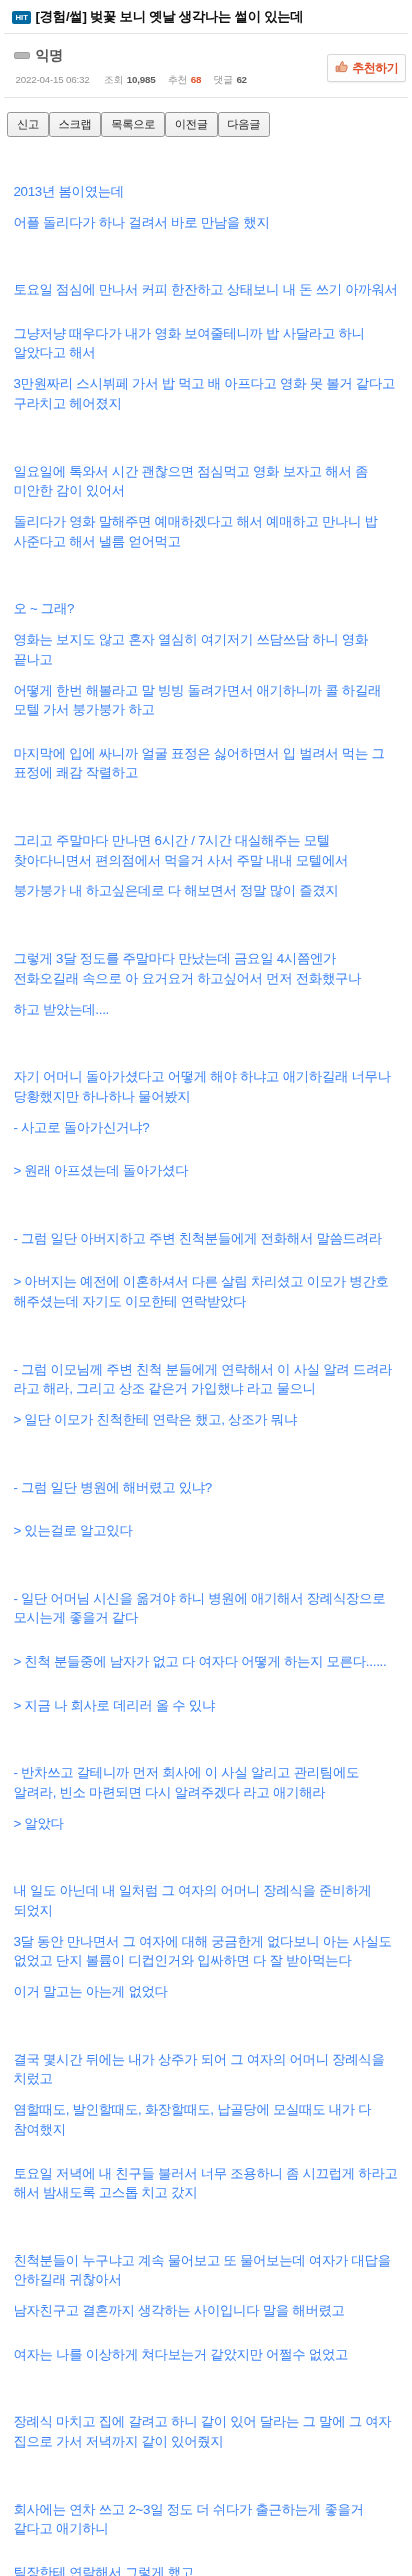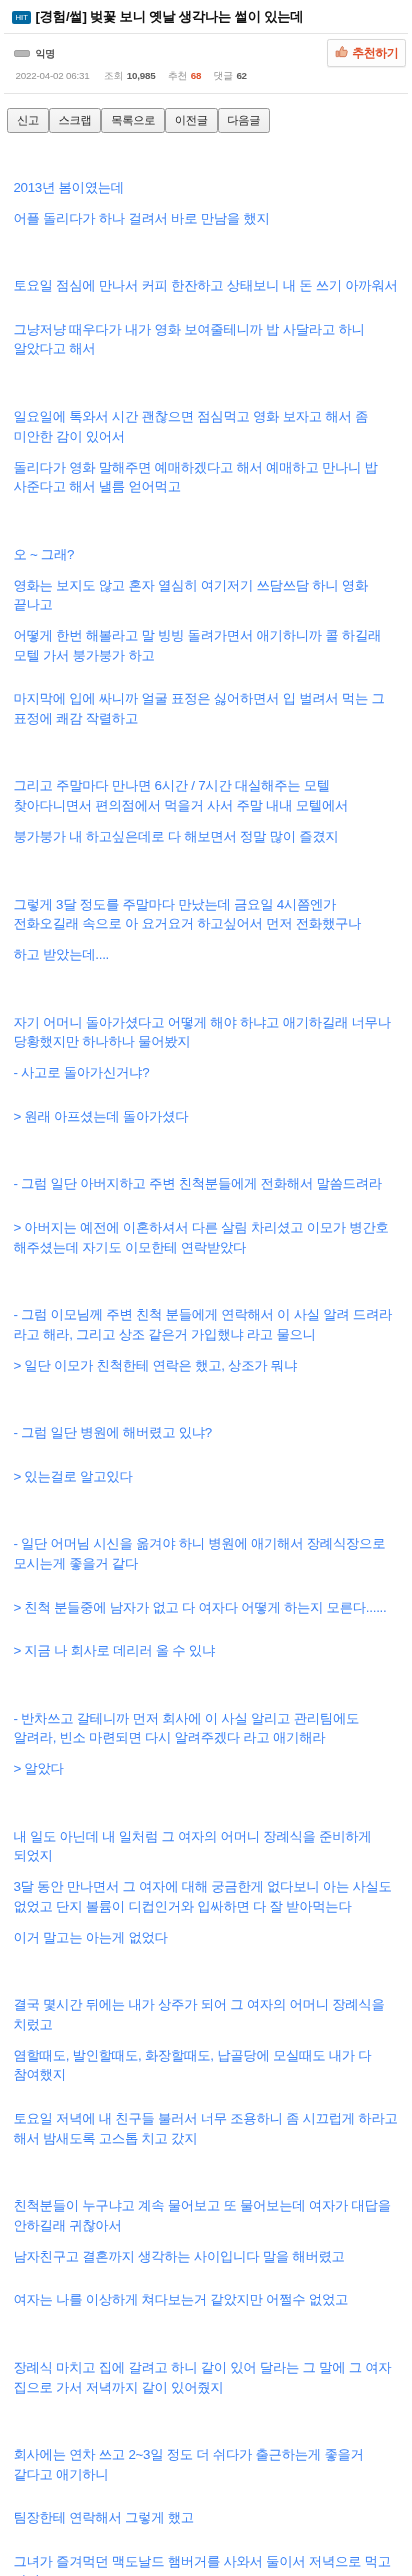--- a/index.html
+++ b/index.html
@@ -16,21 +16,21 @@
   .title-row {
     display: flex;
     align-items: flex-start;
     gap: 4.6px;
     padding: 8.8px 9.3px 7.7px 12.4px;
   }
   .hit-badge {
     flex: 0 0 auto;
     background: #0369a1;
     color: #ffffff;
-    font-weight: normal;
+    font-weight: bold;
     font-size: 7.7px;
     line-height: 1;
     padding: 2.6px 3.1px;
     border-radius: 2.1px;
     margin-top: 2.6px;
   }
   .post-title {
     margin: 0;
     font-size: 13.4px;
     font-weight: bold;
@@ -41,24 +41,24 @@
   .divider { border-top: 0.5px solid #e4e4e4; margin: 0 4.1px; }
   .author-section { position: relative; padding: 12.4px 12.4px 0 14.4px; }
   .author-line { display: flex; align-items: center; gap: 5.7px; }
   .avatar-icon {
     display: inline-block;
     width: 15.5px; height: 6.7px;
     background: #b7b7b7;
     border: 0.5px solid #9e9e9e;
     border-radius: 2.1px;
   }
-  .author-name { font-size: 10px; font-weight: bold; color: #555555; letter-spacing: -0.3px; }
+  .author-name { font-size: 14px; font-weight: bold; color: #555555; letter-spacing: -0.3px; }
   .recommend-btn {
     position: absolute;
-    right: 6.2px; top: 5px;
+    right: 6.2px; top: 20px;
     display: flex; align-items: center; gap: 3.1px;
     background: #fdfdfd;
     border: 0.5px solid #d8d8d8;
     border-radius: 2.6px;
     padding: 4.6px 6.7px;
     cursor: pointer;
     box-shadow: 0 0.5px 1px rgba(0,0,0,0.06);
   }
   .recommend-label { color: #e0502a; font-weight: bold; font-size: 12px; letter-spacing: -0.5px; }
   .meta-row {
@@ -124,21 +124,21 @@
     <button class="recommend-btn">
       <span class="thumb-icon">
         <svg width="14" height="14" viewBox="0 0 24 24" aria-hidden="true">
           <path d="M2.5 10.2h3.2c.4 0 .7.3.7.7v8.4c0 .4-.3.7-.7.7H2.5c-.4 0-.7-.3-.7-.7v-8.4c0-.4.3-.7.7-.7z" fill="#e8a88a" stroke="#c4502a" stroke-width="1"></path>
           <path d="M8 20V10.6l3.4-7.3c.2-.5.8-.8 1.3-.6 1 .3 1.7 1.2 1.7 2.3 0 .2 0 .5-.1.7L13.5 9h5.6c1.3 0 2.2 1.2 1.9 2.4l-1.4 6.2c-.2 1.3-1.4 2.4-2.7 2.4H8z" fill="#f0b896" stroke="#c4502a" stroke-width="1.2"></path>
         </svg>
       </span>
       <span class="recommend-label">추천하기</span>
     </button>
     <div class="meta-row">
-      <span class="meta-date">2022-04-02 06:31</span>
+      <span class="meta-date">2022-04-15 06:32</span>
       <span class="meta-pair">
         <span class="meta-label">조회</span>
         <span class="meta-value">10,985</span>
       </span>
       <span class="meta-pair">
         <span class="meta-label">추천</span>
         <span class="meta-value accent">68</span>
       </span>
       <span class="meta-pair">
         <span class="meta-label">댓글</span>
@@ -155,20 +155,21 @@
     <button class="action-btn">목록으로</button>
     <button class="action-btn">이전글</button>
     <button class="action-btn">다음글</button>
   </div>
 
   <div class="body-content">
       <p class="para gap-n">2013년 봄이였는데</p>
       <p class="para gap-s">어플 돌리다가 하나 걸려서 바로 만남을 했지</p>
       <p class="para gap-l">토요일 점심에 만나서 커피 한잔하고 상태보니 내 돈 쓰기 아까워서</p>
       <p class="para gap-m">그냥저냥 때우다가 내가 영화 보여줄테니까 밥 사달라고 하니 알았다고 해서</p>
+      <p class="para gap-s">3만원짜리 스시뷔페 가서 밥 먹고 배 아프다고 영화 못 볼거 같다고 구라치고 헤어졌지</p>
       <p class="para gap-l">일요일에 톡와서 시간 괜찮으면 점심먹고 영화 보자고 해서 좀 미안한 감이 있어서</p>
       <p class="para gap-s">돌리다가 영화 말해주면 예매하겠다고 해서 예매하고 만나니 밥 사준다고 해서 낼름 얻어먹고</p>
       <p class="para gap-l">오 ~ 그래?</p>
       <p class="para gap-s">영화는 보지도 않고 혼자 열심히 여기저기 쓰담쓰담 하니 영화 끝나고</p>
       <p class="para gap-s">어떻게 한번 해볼라고 말 빙빙 돌려가면서 애기하니까 콜 하길래 모텔 가서 붕가붕가 하고</p>
       <p class="para gap-m">마지막에 입에 싸니까 얼굴 표정은 싫어하면서 입 벌려서 먹는 그 표정에 쾌감 작렬하고</p>
       <p class="para gap-l">그리고 주말마다 만나면 6시간 / 7시간 대실해주는 모텔 찾아다니면서 편의점에서 먹을거 사서 주말 내내 모텔에서</p>
       <p class="para gap-s">붕가붕가 내 하고싶은데로 다 해보면서 정말 많이 즐겼지</p>
       <p class="para gap-l">그렇게 3달 정도를 주말마다 만났는데 금요일 4시쯤엔가 전화오길래 속으로 아 요거요거 하고싶어서 먼저 전화했구나</p>
       <p class="para gap-s">하고 받았는데....</p>

